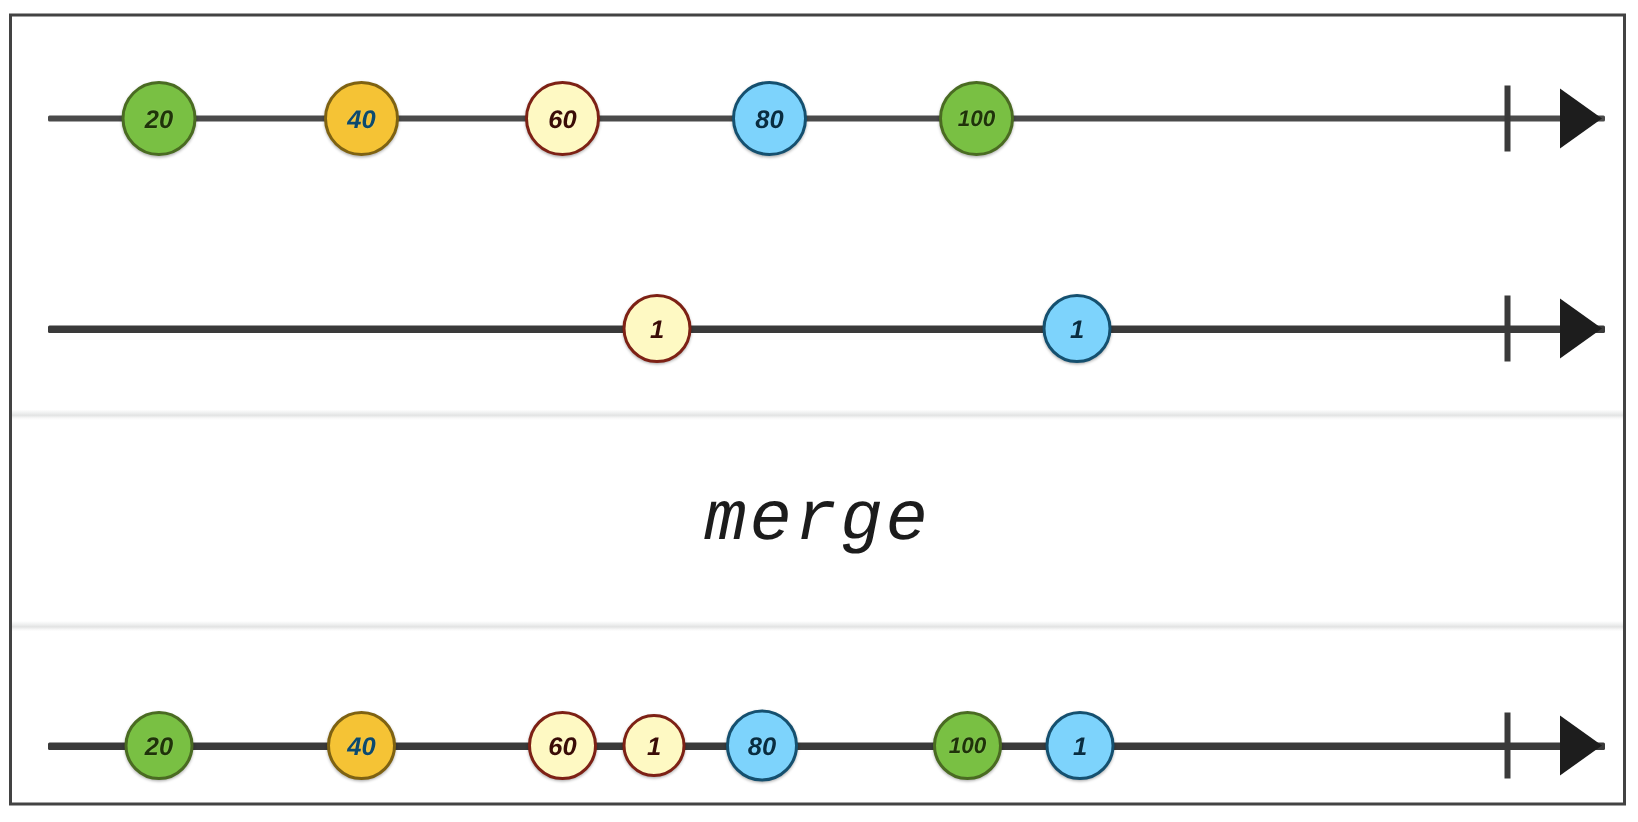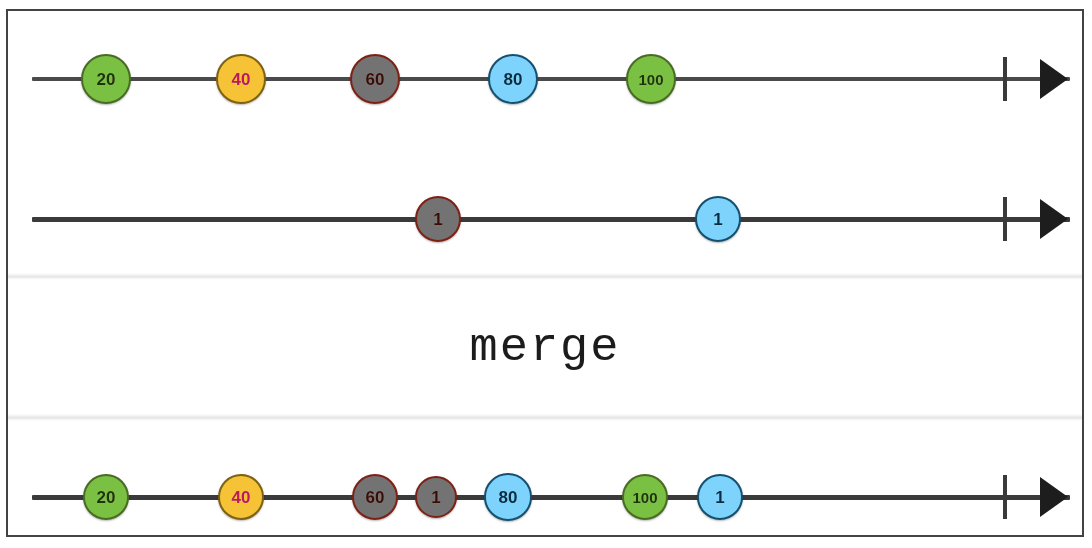--- a/index.html
+++ b/index.html
@@ -10,20 +10,21 @@
   }
   body {
     font-family: "Liberation Sans", sans-serif;
   }
   #canvas {
     position: relative;
     width: 1092px;
     height: 548px;
     background: #ffffff;
     overflow: hidden;
+    font-style: italic;
   }
   
   .frame {
     position: absolute;
     left: 6px;
     top: 9px;
     width: 1078px;
     height: 528px;
     box-sizing: border-box;
     border: 2px solid #434343;
@@ -88,22 +89,22 @@
     justify-content: center;
     font-family: "Liberation Sans", sans-serif;
     font-weight: 700;
     color: #1a1a1a;
     text-shadow: 0 0 1px rgba(255,255,255,0.25);
     box-shadow: 0 1px 2px rgba(0,0,0,0.30);
     line-height: 1;
     user-select: none;
   }
   .node.green   { background: #79c043; border-color: #4a6b22; color: #1f3309; }
-  .node.yellow  { background: #f5c335; border-color: #7e6212; color: #be185d; }
-  .node.red     { background: #737373; border-color: #7d2115; color: #3a0c06; }
+  .node.yellow  { background: #f5c335; border-color: #7e6212; color: #0c4a6e; }
+  .node.red     { background: #fef9c3; border-color: #7d2115; color: #3a0c06; }
   .node.blue    { background: #7dd3fc; border-color: #15506f; color: #0a2troubles; }
   .node.blue    { color: #082d41; }
 
   .merge-band {
     position: absolute;
     left: 0;
     top: 269px;
     width: 100%;
     height: 134px;
     display: flex;

